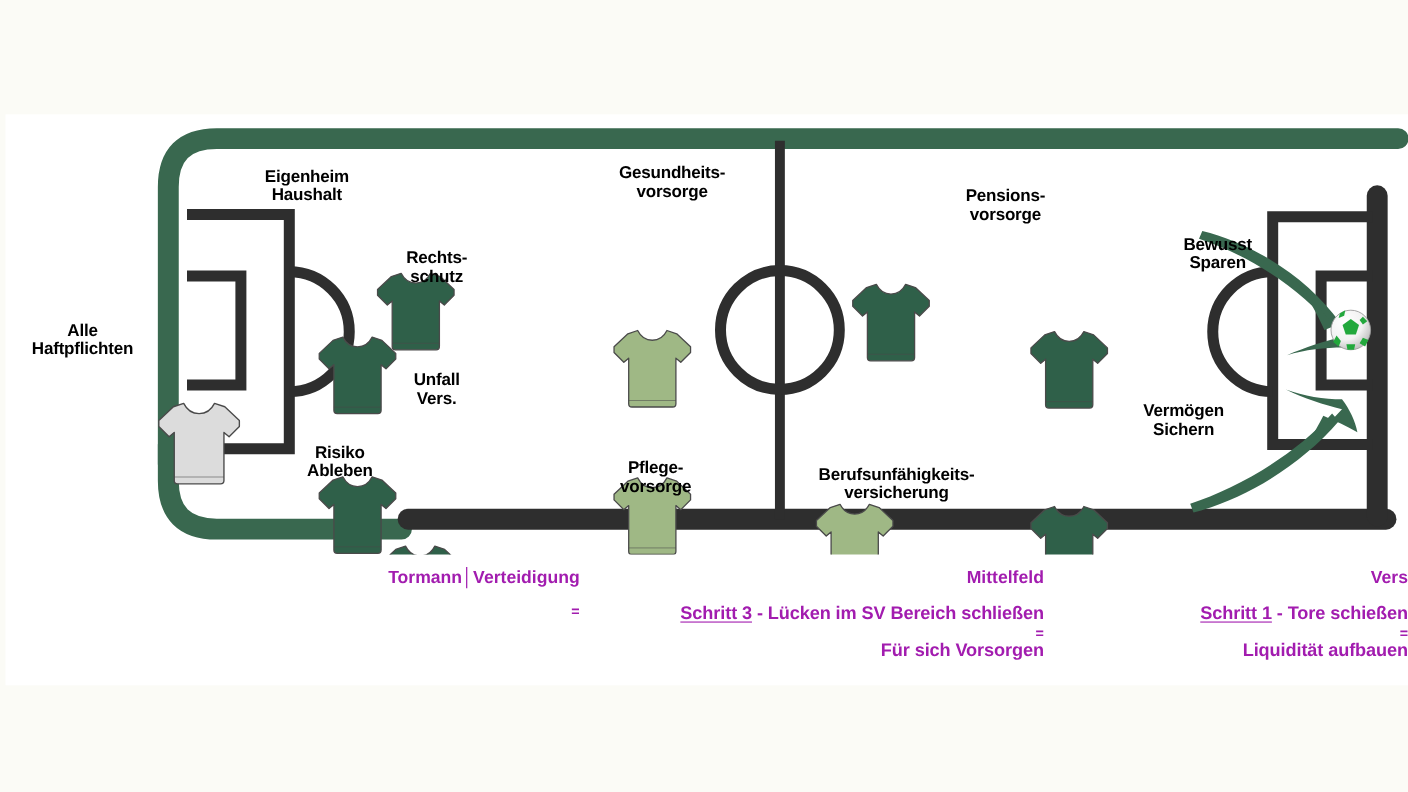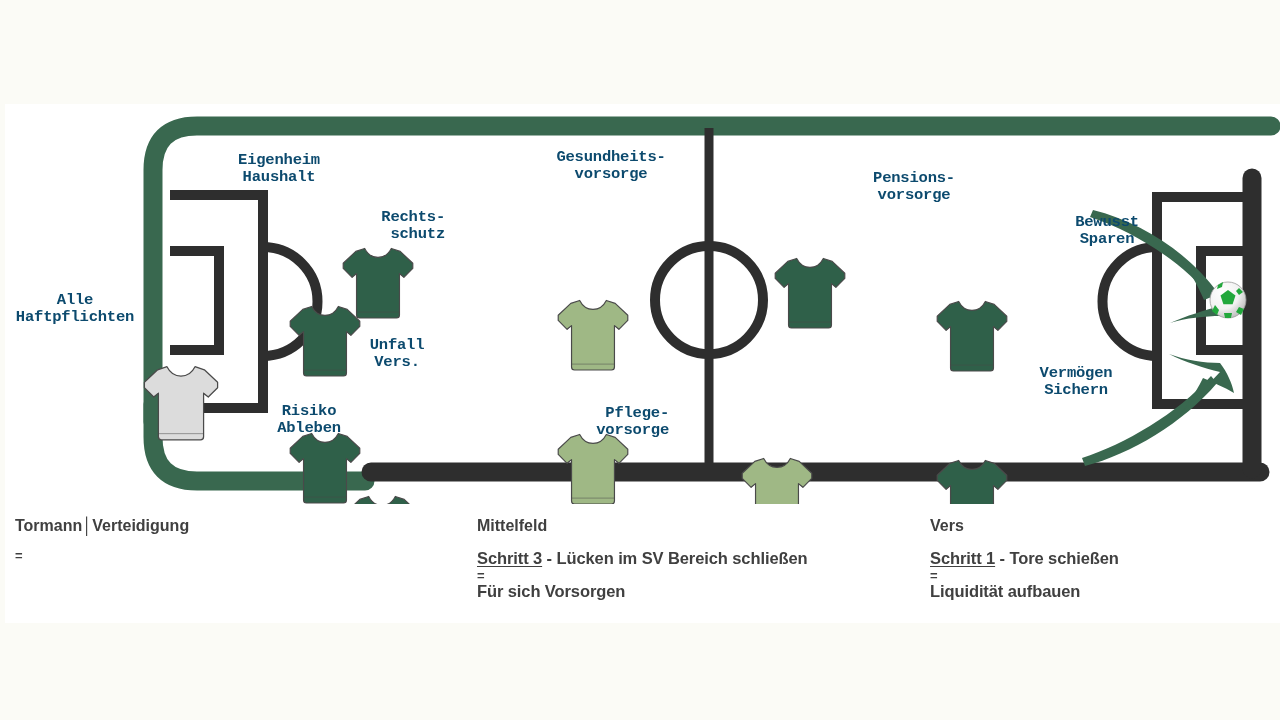--- a/index.html
+++ b/index.html
@@ -27,35 +27,35 @@
   }
   #pitch {
     position: absolute;
     left: 0;
     top: 0;
     width: 1275px;
     height: 400px;
   }
   .lbl {
     position: absolute;
-    font-family: Liberation Mono, monospace;
+    font-family: Liberation Sans, sans-serif;
     font-weight: bold;
-    color: #0c4a6e;
+    color: #000000;
     line-height: 1.12;
     text-align: center;
     white-space: pre-line;
     letter-spacing: -0.2px;
   }
   .plbl { font-size: 15.5px; }
 
   
   .capcol {
     position: absolute;
-    text-align: left;
-    color: #404040;
+    text-align: right;
+    color: #a21caf;
     font-family: "Liberation Sans", sans-serif;
     font-weight: bold;
   }
   .cap-role {
     font-size: 16px;
     line-height: 1.2;
     margin-bottom: 14px;
     letter-spacing: 0px;
   }
   .cap-step {
@@ -208,38 +208,40 @@
       </g>
 
     </svg>
 
     <div class="lbl plbl" style="left:6px; top:188px; width:128px;text-align:center;">Alle
 Haftpflichten</div>
 
     <div class="lbl plbl" style="left:204px; top:48px; width:140px;">Eigenheim
 Haushalt</div>
 
-    <div class="lbl plbl" style="left:344px; top:105px; width:96px;text-align:right;">Rechts-
+    <div class="lbl plbl" style="left:344px; top:122px; width:96px;">Rechts-
 schutz</div>
 
     <div class="lbl plbl" style="left:344px; top:233px; width:96px;">Unfall
 Vers.</div>
 
     <div class="lbl plbl" style="left:249px; top:299px; width:110px;">Risiko
 Ableben</div>
 
     <div class="lbl plbl" style="left:524px; top:45px; width:164px;">Gesundheits-
 vorsorge</div>
 
-    <div class="lbl plbl" style="left:518px; top:301px; width:146px;text-align:right;">Pflege-
+    <div class="lbl plbl" style="left:518px; top:313px; width:146px;">Pflege-
 vorsorge</div>
 
     <div class="lbl plbl" style="left:845px; top:66px; width:128px;">Pensions-
 vorsorge</div>
 
+    <div class="lbl plbl" style="left:704px; top:319px; width:212px;">Berufsunfähigkeits-
+versicherung</div>
 
     <div class="lbl plbl" style="left:1043px; top:110px; width:118px;">Bewusst
 Sparen</div>
 
     <div class="lbl plbl" style="left:1008px; top:261px; width:126px;text-align:center;">Vermögen
 Sichern</div>
 
     <div class="capcol" style="left:10px; top:412px; width:512px;">
       <div class="cap-role">Tormann│Verteidigung</div>
       <div class="cap-eq">=</div>

